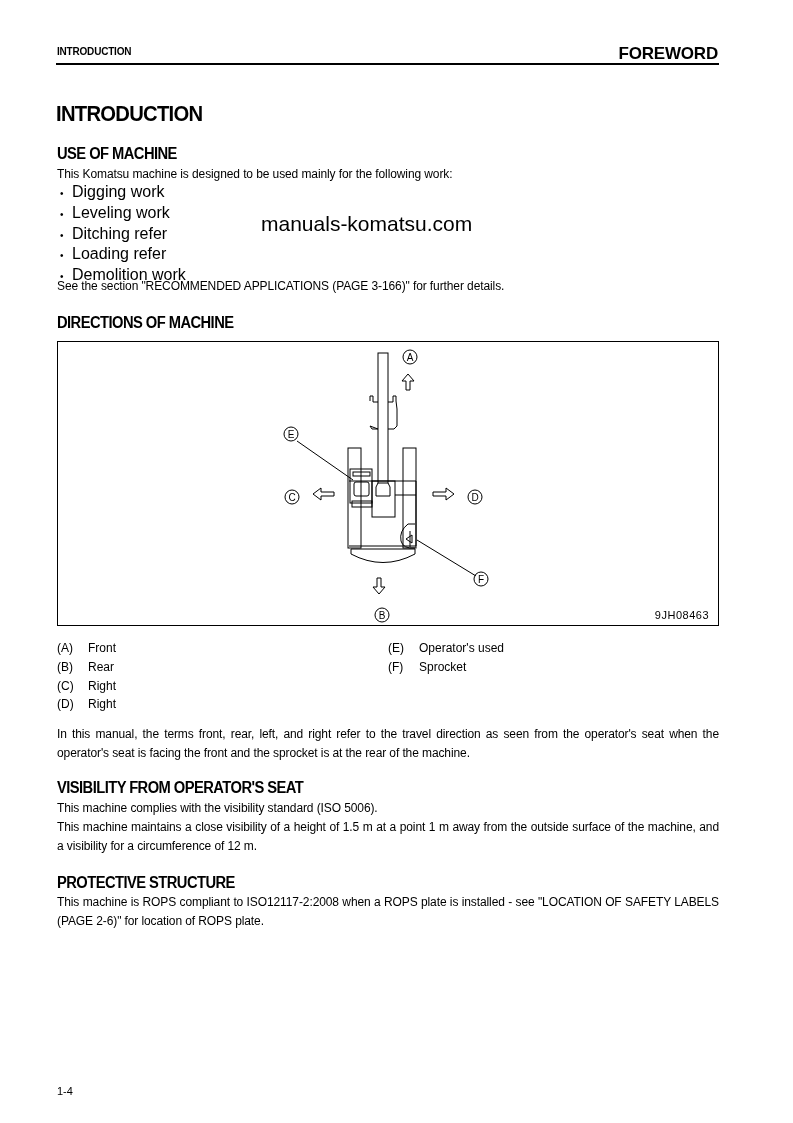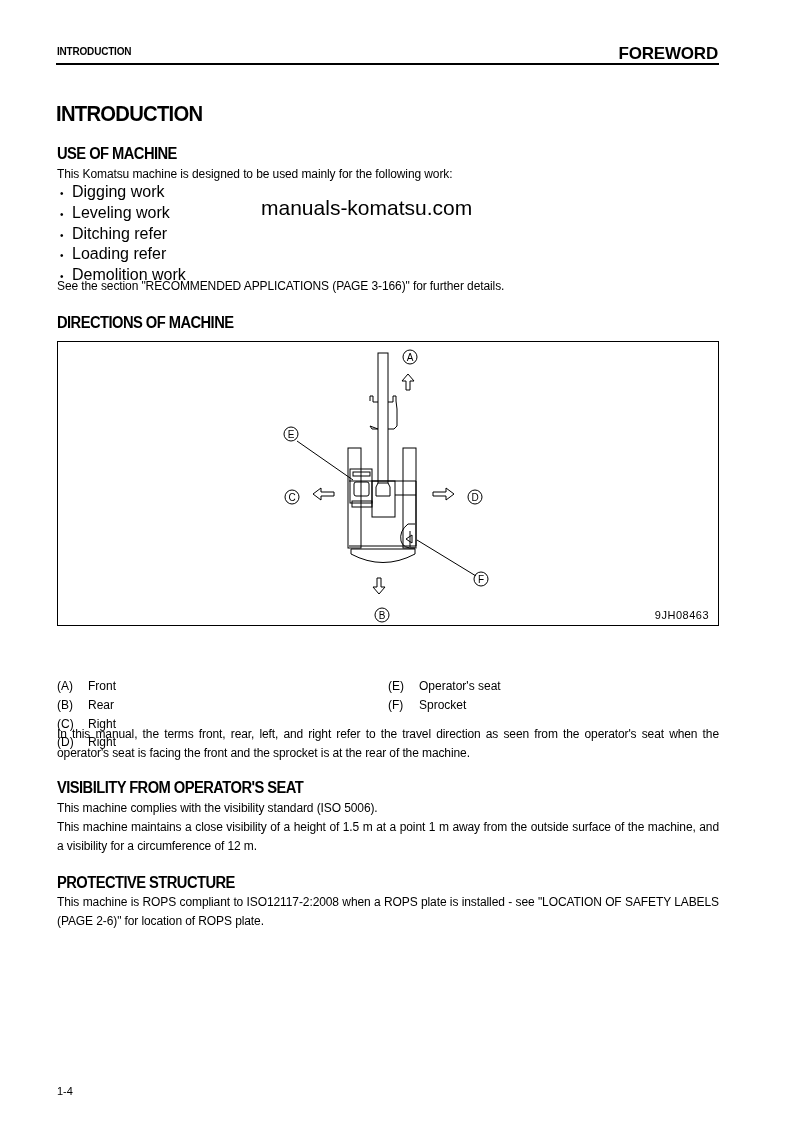--- a/index.html
+++ b/index.html
@@ -7,24 +7,24 @@
          font-family: "Liberation Sans", sans-serif; color: #000; }
   .abs { position: absolute; }
   .hdr-left { left: 57px; top: 46px; font-size: 10px; font-weight: bold; letter-spacing: -0.2px; }
   .hdr-right { right: 75px; top: 44px; font-size: 17px; font-weight: bold; letter-spacing: -0.2px; }
   .hdr-rule { left: 56px; top: 63px; width: 663px; height: 2px; background: #000; }
   .h1 { left: 56px; top: 101px; font-size: 22px; font-weight: bold; letter-spacing: -0.8px; transform: scaleX(0.92); transform-origin: left; }
   .h2 { font-size: 16px; font-weight: bold; letter-spacing: -0.6px; transform: scaleX(0.92); transform-origin: left; left: 57px; }
   .p { font-size: 12px; left: 57px; line-height: 18.8px; letter-spacing: -0.1px; }
   .bullets { left: 60px; top: 183px; font-size: 16px; line-height: 18.8px; }
   .bullets div::before { content: "•"; display: inline-block; width: 12px; font-size: 10px; }
-  .watermark { left: 261px; top: 196px; font-size: 21px; letter-spacing: 0px; }
+  .watermark { left: 261px; top: 212px; font-size: 21px; letter-spacing: 0px; }
   .figbox { left: 57px; top: 341px; width: 662px; height: 285px; border: 1.3px solid #000; box-sizing: border-box; }
   .figid { right: 9px; bottom: 4px; font-size: 11px; letter-spacing: 0.5px; }
-  .legend { font-size: 12px; line-height: 18.8px; margin-top: 38px; }
+  .legend { font-size: 12px; line-height: 18.8px; }
   .legend .k { display: inline-block; width: 31px; }
   .justify { text-align: justify; width: 662px; }
   .pagenum { left: 57px; top: 1085px; font-size: 11px; }
 </style>
 </head>
 <body>
 
 <div class="abs hdr-left">INTRODUCTION</div>
 <div class="abs hdr-right">FOREWORD</div>
 <div class="abs hdr-rule"></div>
@@ -98,21 +98,21 @@
   <div class="abs figid">9JH08463</div>
 </div>
 
 <div class="abs legend" style="left:57px; top:639px;">
   <div><span class="k">(A)</span><span>Front</span></div>
   <div><span class="k">(B)</span><span>Rear</span></div>
   <div><span class="k">(C)</span><span>Right</span></div>
   <div><span class="k">(D)</span><span>Right</span></div>
 </div>
 <div class="abs legend" style="left:388px; top:639px;">
-  <div><span class="k">(E)</span><span>Operator's seat</span></div>
+  <div><span class="k">(E)</span><span>Operator's used</span></div>
   <div><span class="k">(F)</span><span>Sprocket</span></div>
 </div>
 
 <div class="abs p justify" style="top:725px;">In this manual, the terms front, rear, left, and right refer to the travel direction as seen from the operator's seat when the operator's seat is facing the front and the sprocket is at the rear of the machine.</div>
 
 <div class="abs h2" style="top:779px;">VISIBILITY FROM OPERATOR'S SEAT</div>
 <div class="abs p" style="top:799px;">This machine complies with the visibility standard (ISO 5006).</div>
 <div class="abs p justify" style="top:818px;">This machine maintains a close visibility of a height of 1.5 m at a point 1 m away from the outside surface of the machine, and a visibility for a circumference of 12 m.</div>
 
 <div class="abs h2" style="top:874px;">PROTECTIVE STRUCTURE</div>

